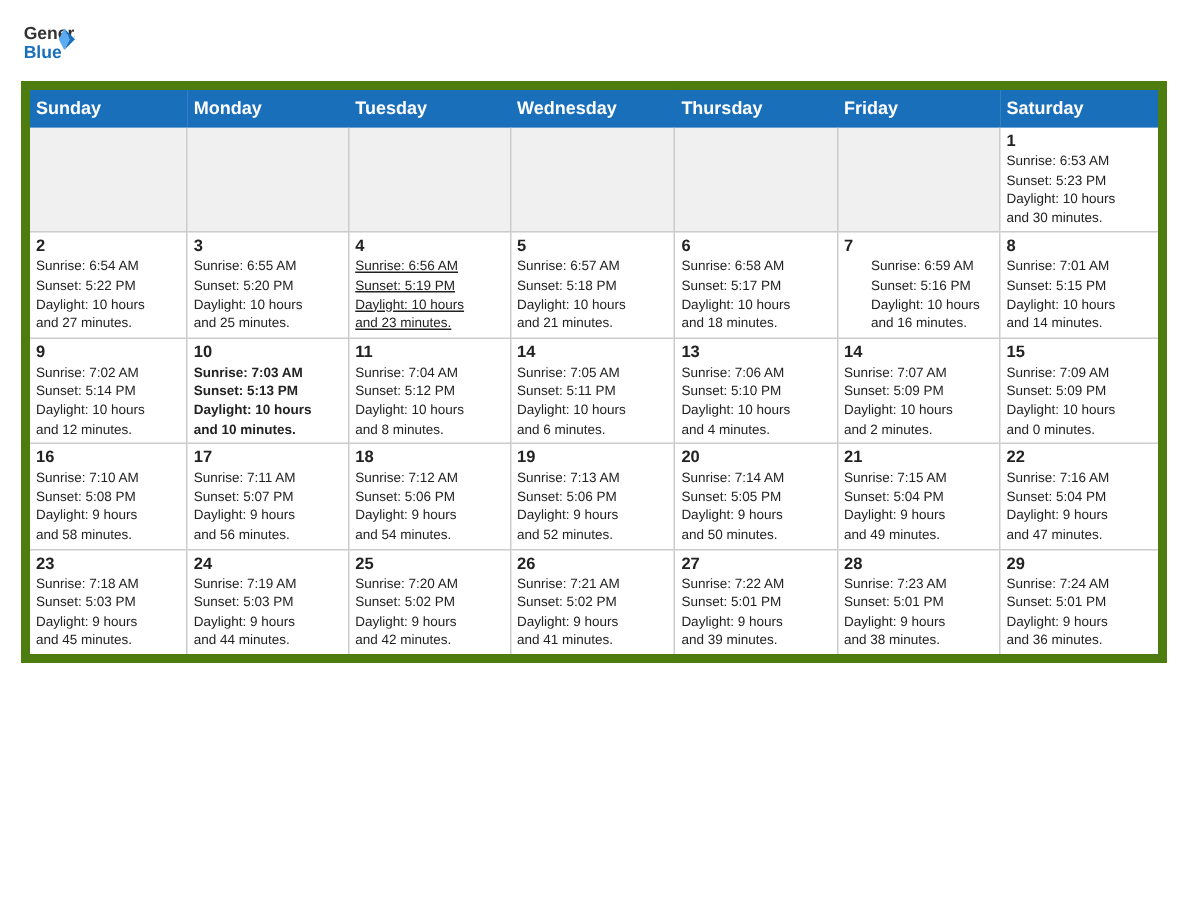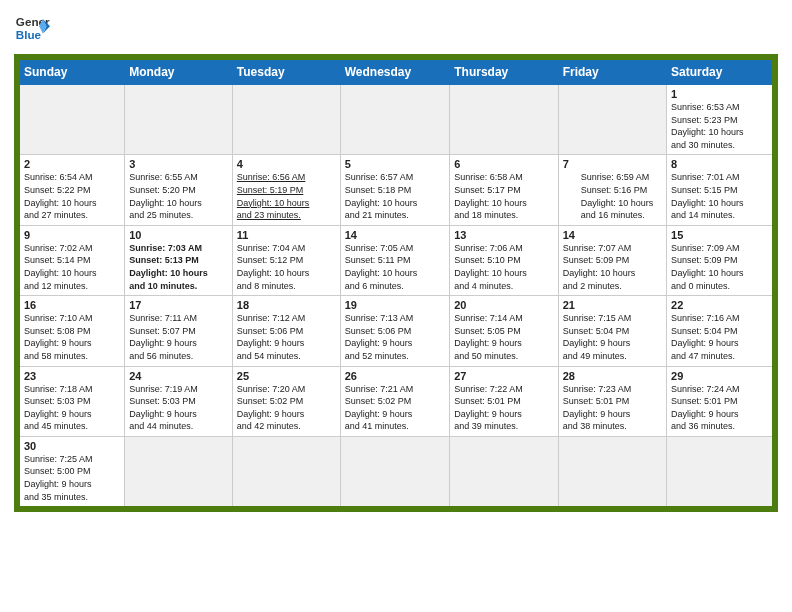--- a/index.html
+++ b/index.html
@@ -333,30 +333,15 @@
 and 38 minutes.</div>
           </td>
           <td class="has-data">
             <span class="day-number">29</span>
             <div class="day-info" style="white-space: pre-line;">Sunrise: 7:24 AM
 Sunset: 5:01 PM
 Daylight: 9 hours
 and 36 minutes.</div>
           </td>
         </tr>
-        <tr>
-          <td class="has-data">
-            <span class="day-number">30</span>
-            <div class="day-info" style="white-space: pre-line;">Sunrise: 7:25 AM
-Sunset: 5:00 PM
-Daylight: 9 hours
-and 35 minutes.</div>
-          </td>
-          <td class="empty" style="background: rgb(240, 240, 240);"></td>
-          <td class="empty" style="background: rgb(240, 240, 240);"></td>
-          <td class="empty" style="background: rgb(240, 240, 240);"></td>
-          <td class="empty" style="background: rgb(240, 240, 240);"></td>
-          <td class="empty" style="background: rgb(240, 240, 240);"></td>
-          <td class="empty" style="background: rgb(240, 240, 240);"></td>
-        </tr>
       </tbody>
   </table>
 </div>
 
 </body></html>

